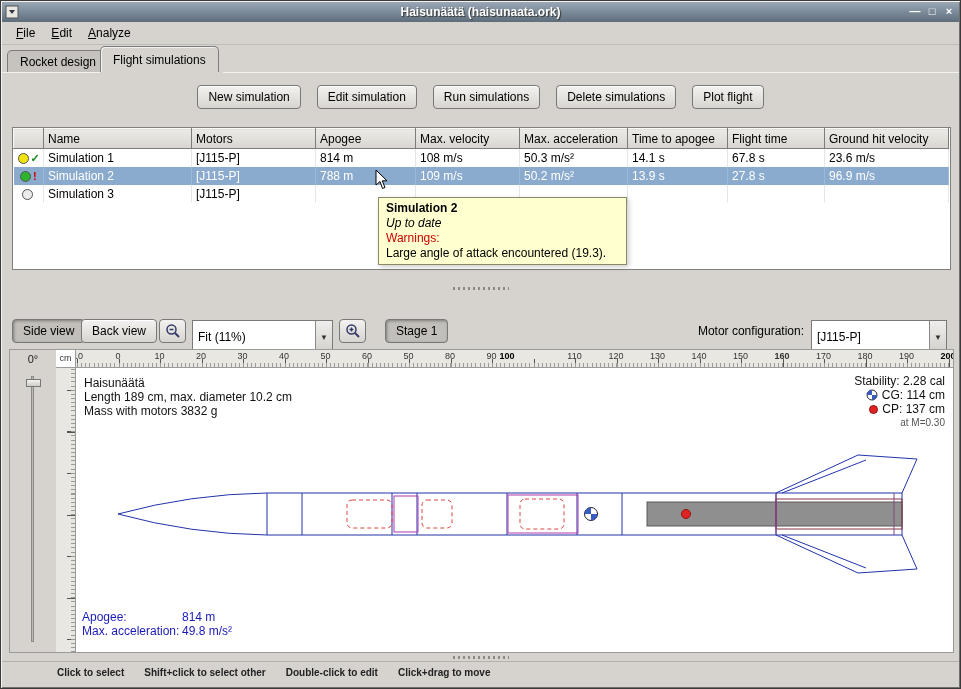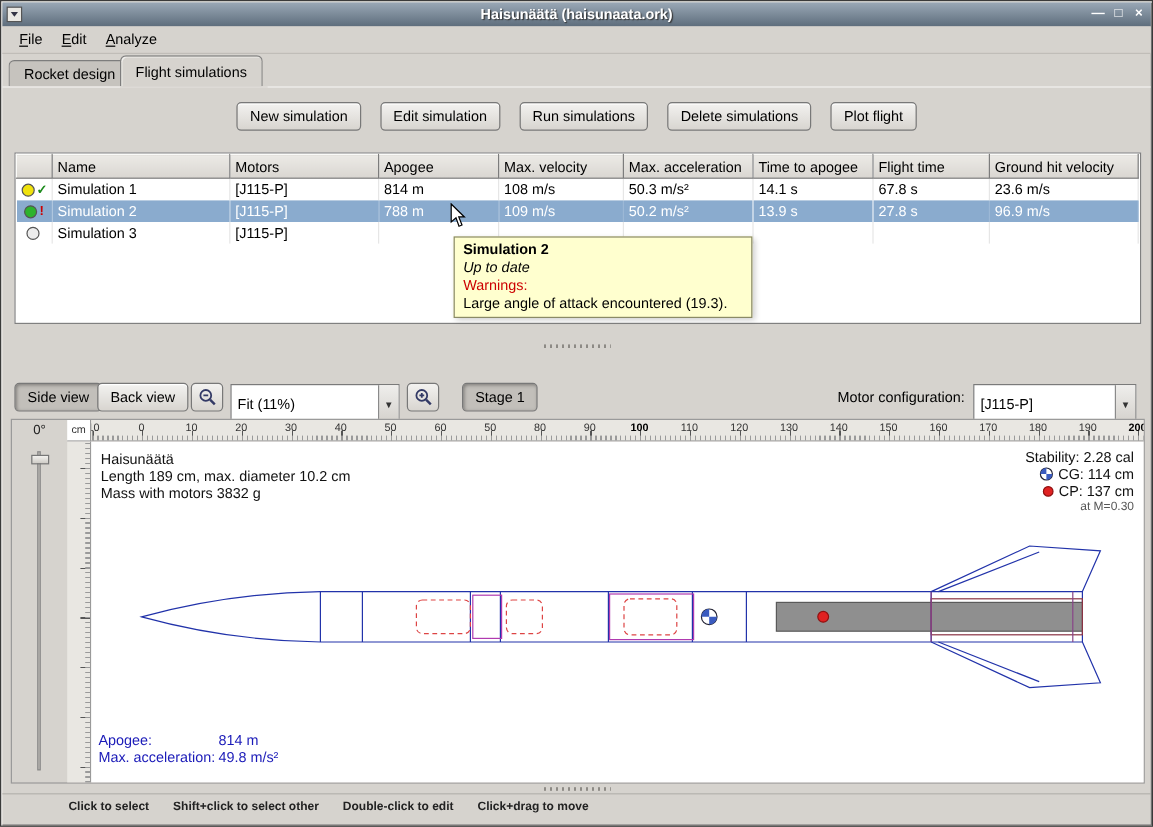--- a/index.html
+++ b/index.html
@@ -281,27 +281,27 @@
         <span class="htick" style="left: 42px;">0</span>
         <span class="htick" style="left: 83.5px;">10</span>
         <span class="htick" style="left: 125px;">20</span>
         <span class="htick" style="left: 166.5px;">30</span>
         <span class="htick" style="left: 208px;">40</span>
         <span class="htick" style="left: 249.5px;">50</span>
         <span class="htick" style="left: 291px;">60</span>
         <span class="htick" style="left: 332.5px;">50</span>
         <span class="htick" style="left: 374px;">80</span>
         <span class="htick" style="left: 415.5px;">90</span>
-        <span class="htick bold" style="left: 457px;">100</span>
+        <span class="htick bold" style="left: 431px;">100</span>
         <span class="htick" style="left: 498.5px;">110</span>
         <span class="htick" style="left: 540px;">120</span>
         <span class="htick" style="left: 581.5px;">130</span>
         <span class="htick" style="left: 623px;">140</span>
         <span class="htick" style="left: 664.5px;">150</span>
-        <span class="htick" style="left: 706px;">160</span>
+        <span class="htick" style="left: 706px; font-weight: bold;">160</span>
         <span class="htick" style="left: 747.5px;">170</span>
         <span class="htick" style="left: 789px;">180</span>
         <span class="htick" style="left: 830.5px;">190</span>
         <span class="htick bold" style="left: 872px;">200</span>
       </div>
     <div class="v-ruler" id="v-ruler">
         <span class="vtick" style="top: 16.5px;">-30</span>
         <span class="vtick" style="top: 58px;">-20</span>
         <span class="vtick" style="top: 99.5px;">-10</span>
         <span class="vtick" style="top: 141px;">0</span>

